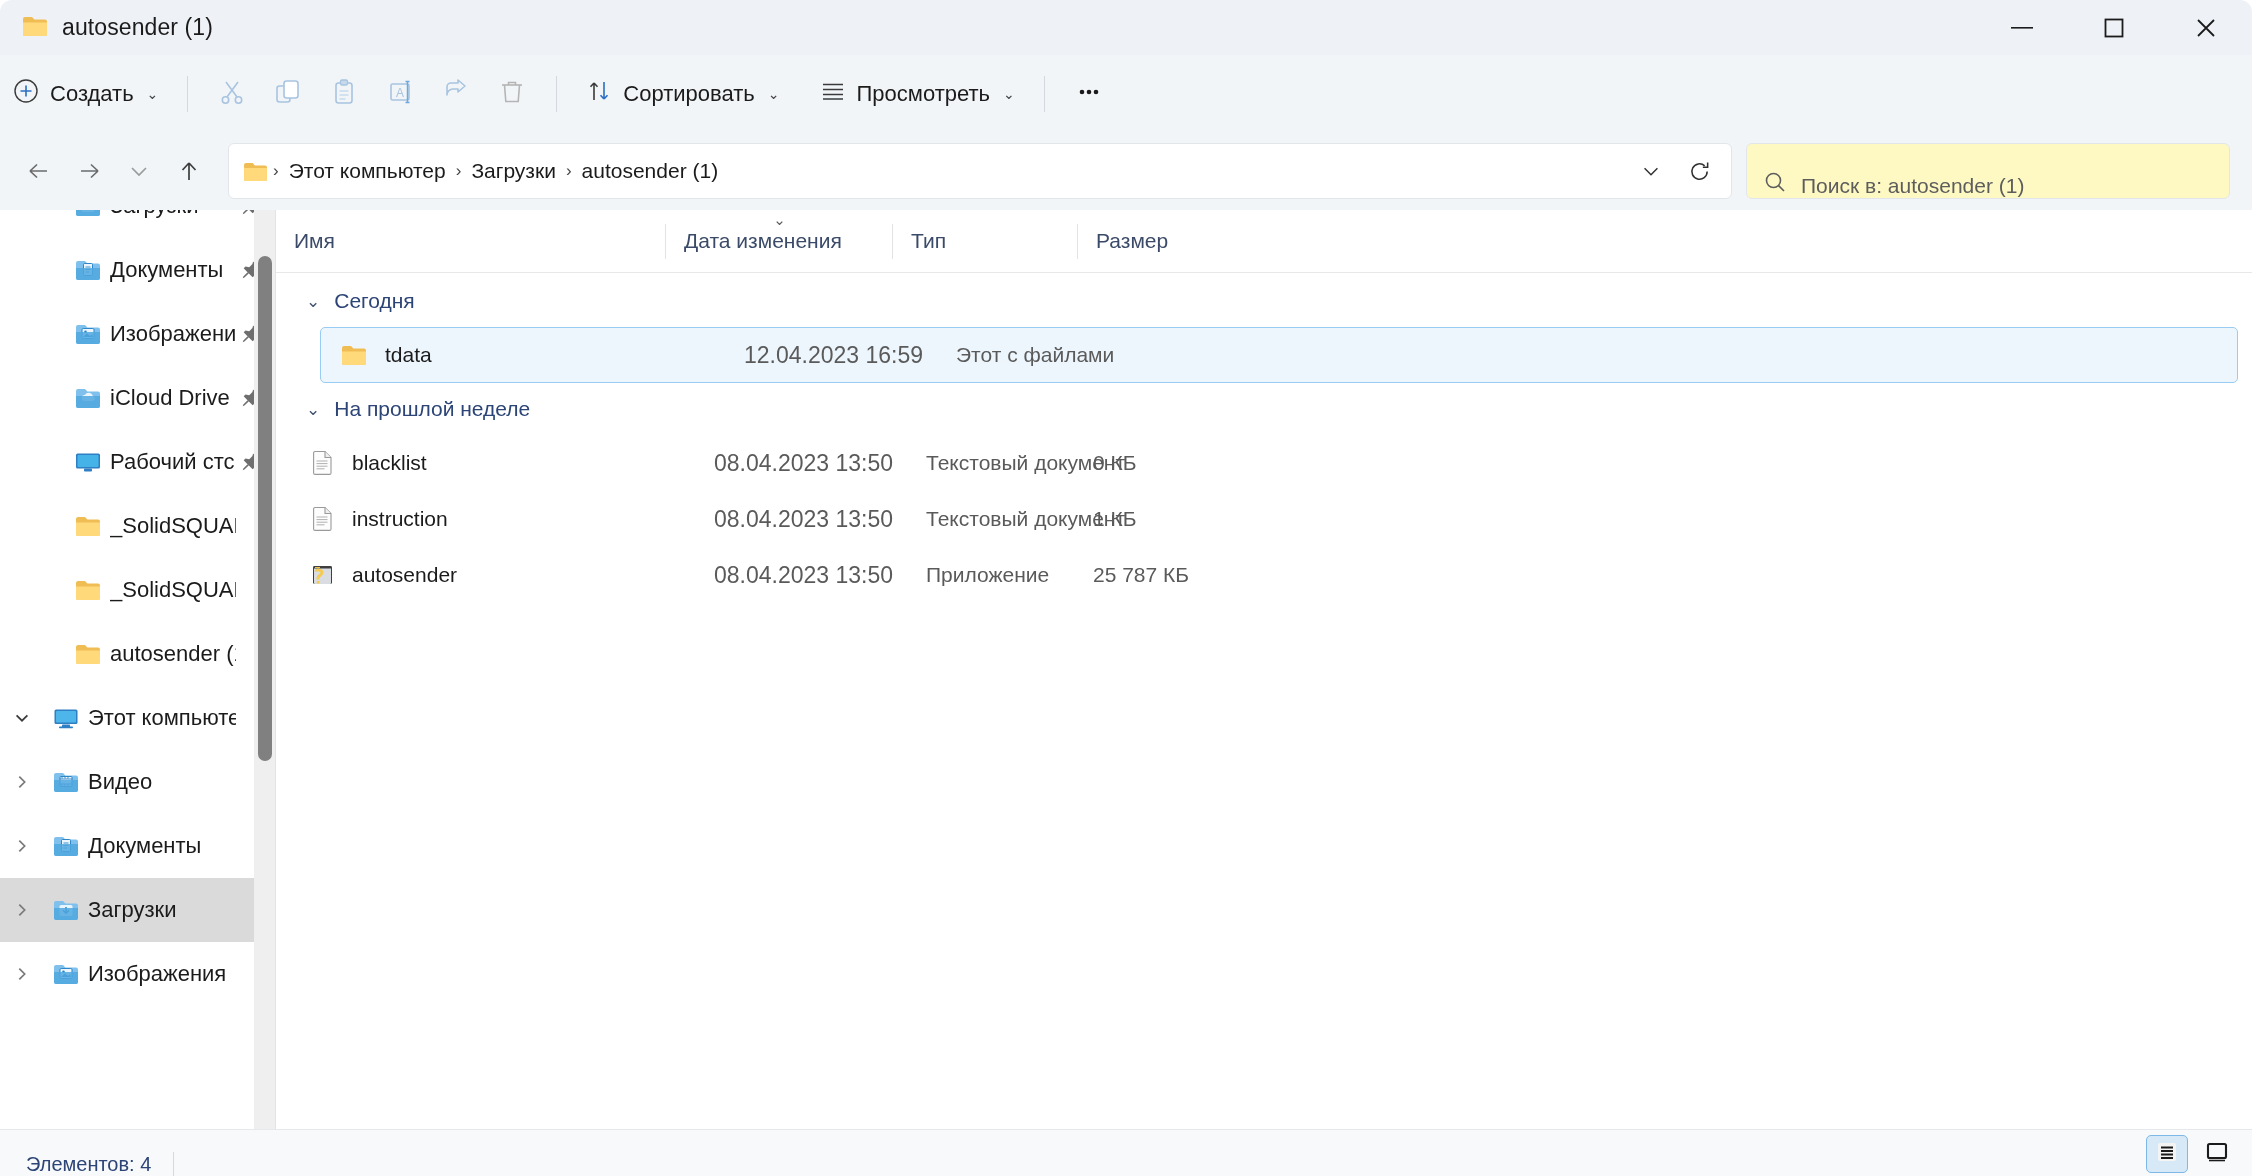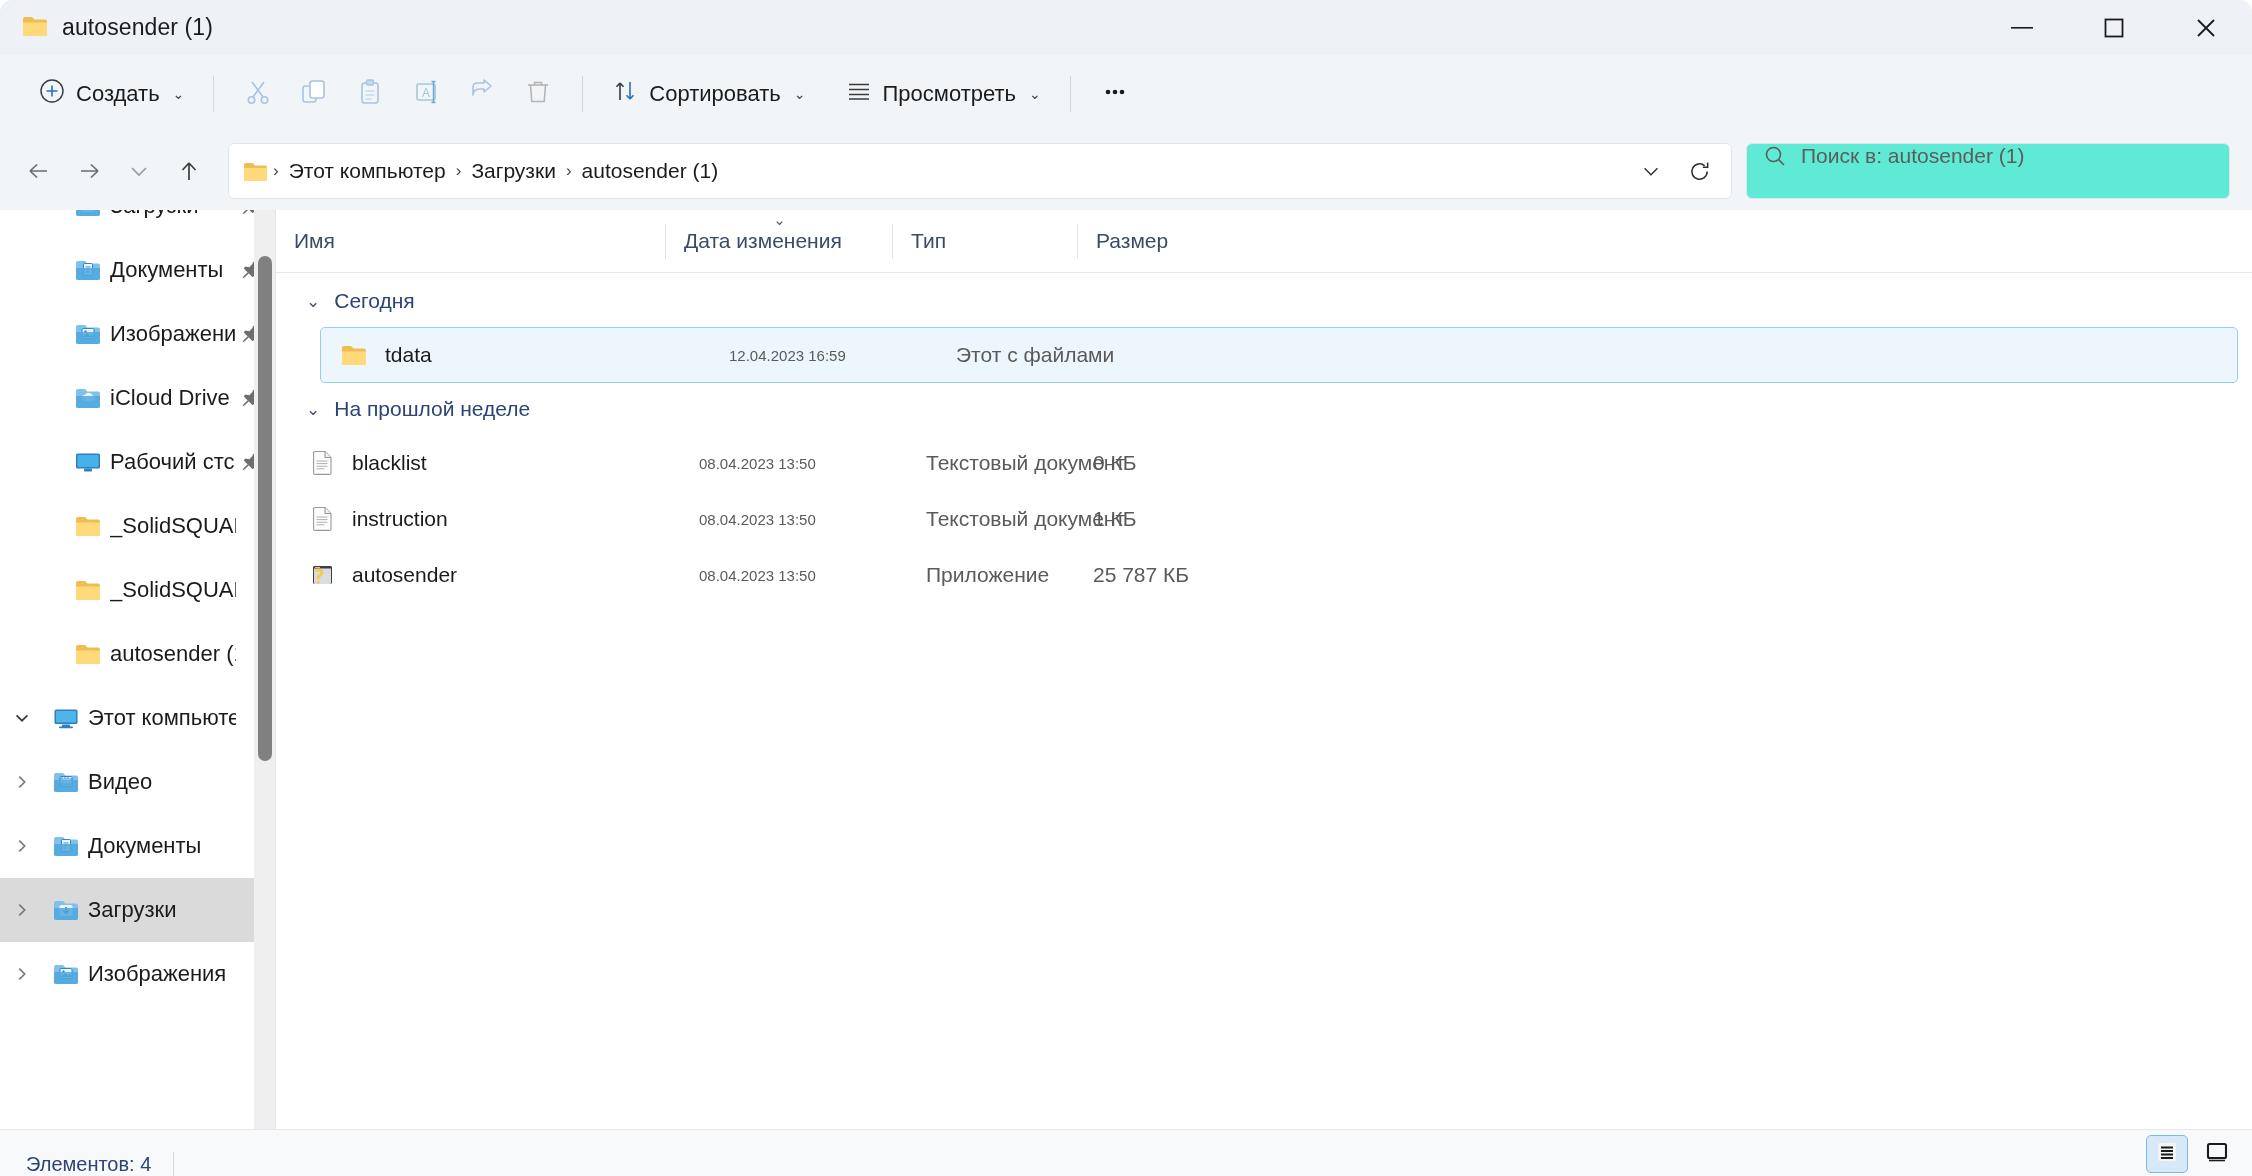--- a/index.html
+++ b/index.html
@@ -33,21 +33,20 @@
     width: 92px; height: 55px;
     display: flex; align-items: center; justify-content: center;
     cursor: default;
   }
 
   
   .toolbar {
     height: 77px; flex: 0 0 77px;
     background: #f2f5f8;
     display: flex; align-items: center;
-    padding-left: 26px;
     gap: 0px;
   }
   .tb-item {
     display: flex; align-items: center; gap: 11px;
     height: 52px; padding: 0 13px;
     border-radius: 6px; cursor: default;
     color: #1b1b1b; font-size: 22px;
   }
   .tb-icon-btn {
     width: 56px; height: 52px;
@@ -89,25 +88,25 @@
   }
   .crumb-sep { color: #444; font-size: 17px; padding: 0 1px; }
   .addr-right { display: flex; align-items: center; gap: 0; }
   .addr-icon-btn {
     width: 48px; height: 48px;
     display: flex; align-items: center; justify-content: center;
     border-radius: 5px; cursor: default; color: #303030;
   }
   .searchbox {
     width: 484px; height: 56px;
-    background: #5eead4;
+    background: #fef9c3;
     border: 1px solid #e2e6ea;
     border-radius: 6px;
     margin-left: 14px;
-    display: flex; align-items: flex-start; gap: 14px;
+    display: flex; align-items: flex-end; gap: 14px;
     padding: 0 16px;
   }
   .search-ph { font-size: 21px; color: #5d5d5d; white-space: nowrap; }
 
   
   .body { flex: 1 1 auto; display: flex; min-height: 0; position: relative; }
 
   
   .sidebar {
     width: 276px; flex: 0 0 276px;
@@ -187,21 +186,21 @@
     display: flex; align-items: center;
     border-radius: 5px; cursor: default;
     border: 1px solid transparent;
   }
   .row.selected { background: #eef6fd; border: 1px solid #99ccf2; margin-left: 44px; }
   .cell-name {
     width: 390px; display: flex; align-items: center; gap: 18px;
     padding-left: 20px; font-size: 21px; color: #1b1b1b;
     overflow: hidden; white-space: nowrap;
   }
-  .cell-date { width: 227px; font-size: 15px; color: #5a5a5a; padding-left: 18px; white-space: nowrap; }
+  .cell-date { width: 227px; font-size: 23px; color: #5a5a5a; padding-left: 18px; white-space: nowrap; text-align: center; }
   .cell-type { width: 185px; font-size: 21px; color: #5a5a5a; padding-left: 18px; white-space: nowrap; }
   .cell-size { width: 125px; font-size: 21px; color: #5a5a5a; padding-right: 16px; white-space: nowrap; }
 
   
   .statusbar {
     height: 47px; flex: 0 0 47px;
     background: #f7f9fb;
     border-top: 1px solid #e5e9ed;
     display: flex; align-items: flex-end;
     padding: 0 16px 0 26px;

